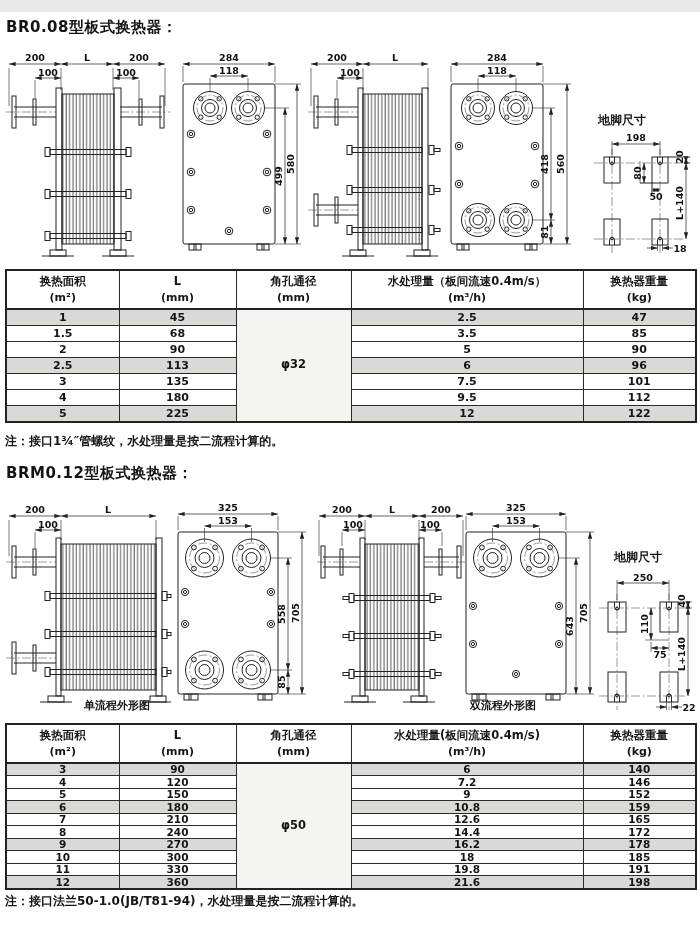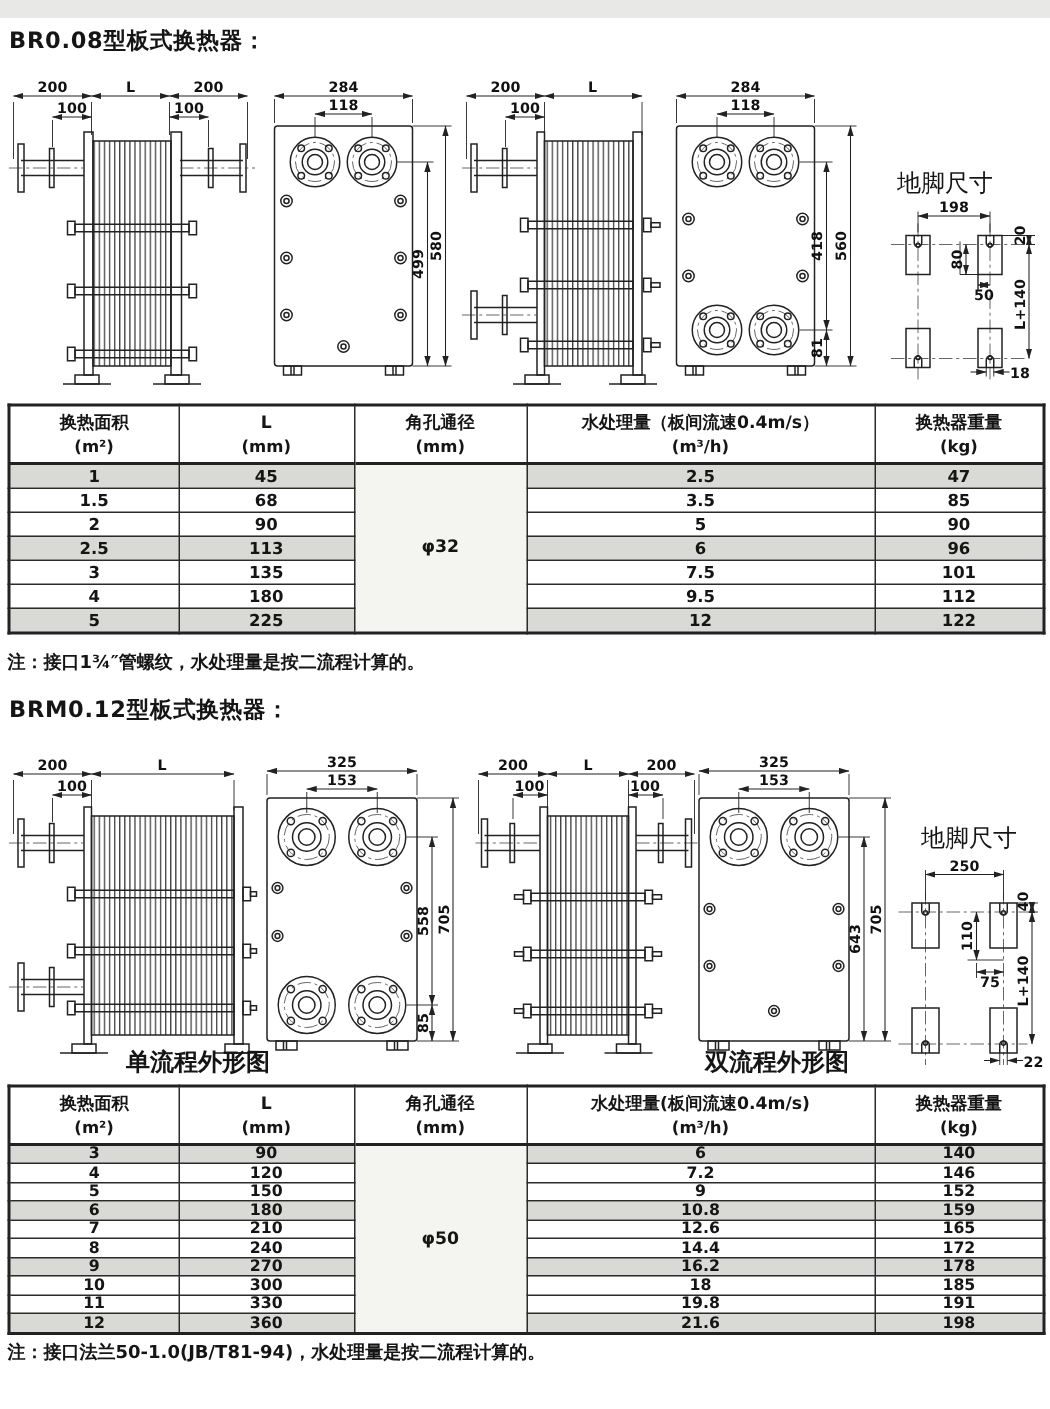--- a/index.html
+++ b/index.html
@@ -6,22 +6,22 @@
   body{background:#e8e8e6;}
   #page{
     position:relative;width:700px;height:939px;margin:12px auto;
     background:#ffffff;color:#151515;
     font-family:"DejaVu Sans","Liberation Sans",sans-serif;
     overflow:hidden;
   }
   .abs{position:absolute;}
   .sec-title{font-weight:bold;font-size:15px;letter-spacing:.5px;}
   .note{font-weight:bold;font-size:12px;}
-  .cap{font-weight:bold;font-size:16px;}
-  .feet-label{font-weight:normal;font-size:16px;}
+  .cap{font-weight:bold;font-size:11px;}
+  .feet-label{font-weight:bold;font-size:12px;}
 
   
   table.spec{
     position:absolute;left:5px;width:690px;
     border-collapse:collapse;table-layout:fixed;
     border:2px solid #222;
   }
   table.spec th{
     border:1px solid #2b2b2b;border-bottom:2px solid #222;
     font-weight:bold;padding:2px 13px;text-align:center;line-height:1.45;

